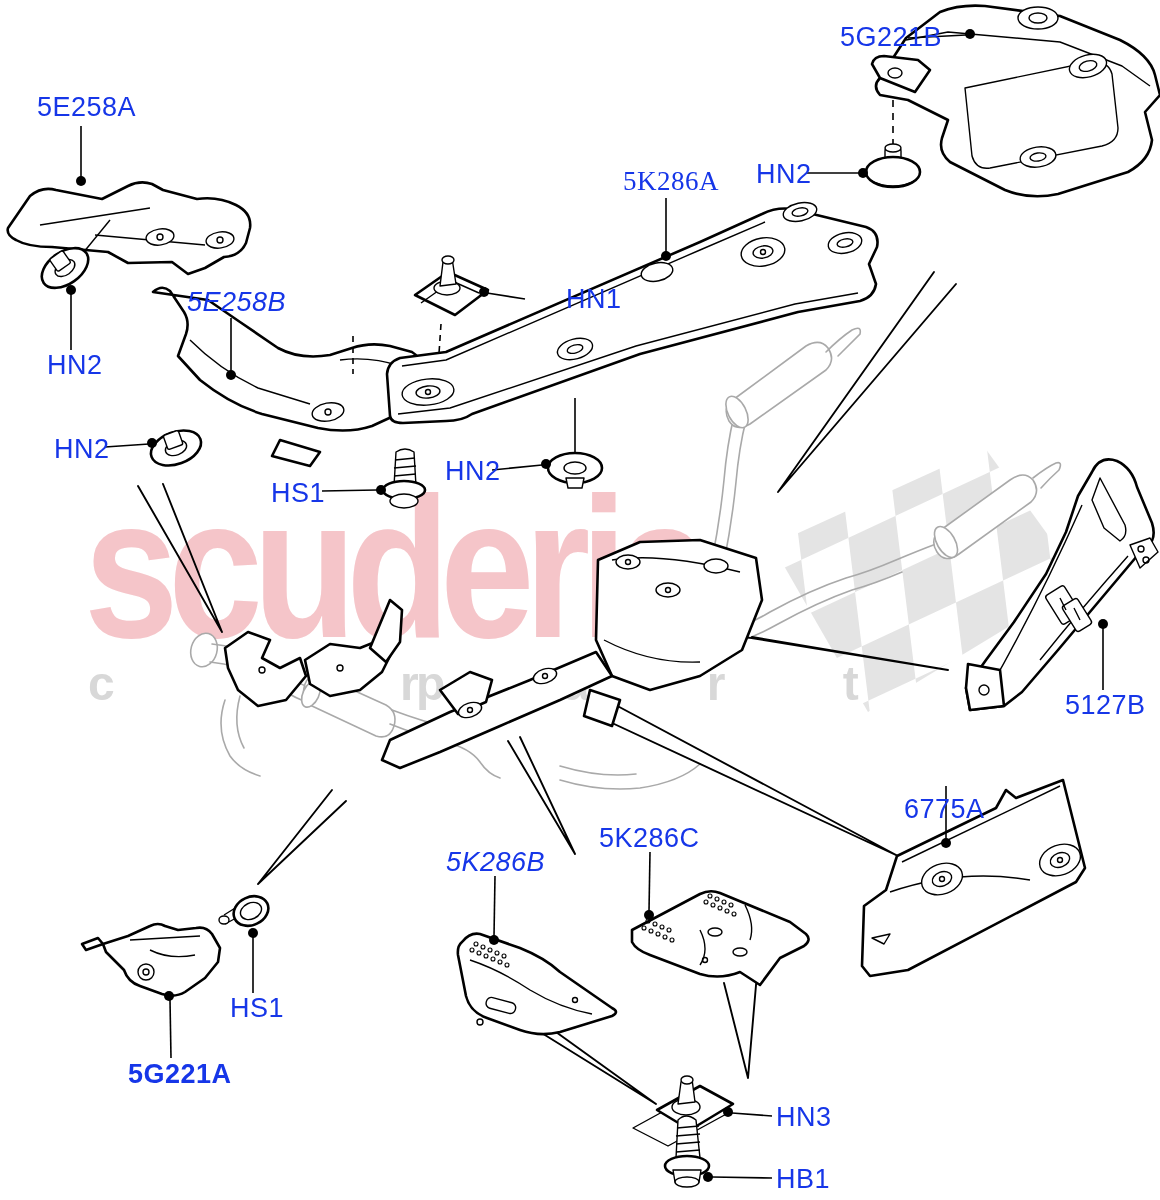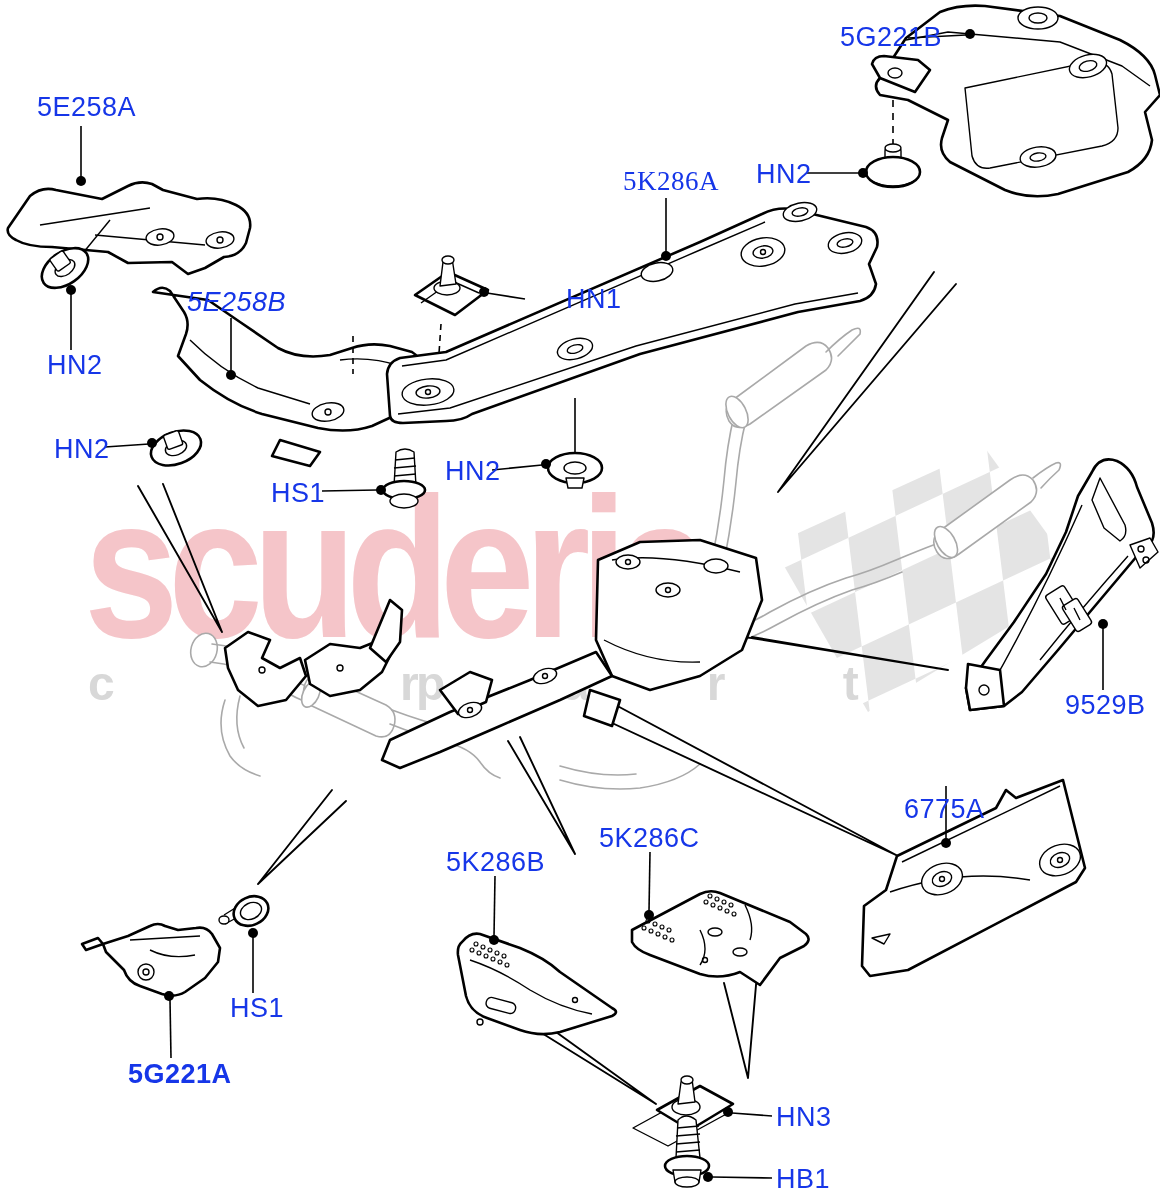--- a/index.html
+++ b/index.html
@@ -355,21 +355,21 @@
   <div class="part-label" style="left:37px;top:94px;">5E258A</div>
   <div class="part-label" style="left:47px;top:352px;">HN2</div>
   <div class="part-label" style="left:187px;top:289px;font-style:italic;">5E258B</div>
   <div class="part-label" style="left:54px;top:436px;">HN2</div>
   <div class="part-label" style="left:271px;top:480px;">HS1</div>
   <div class="part-label" style="left:527px;top:286px;margin-left:39px;">HN1</div>
   <div class="part-label" style="left:445px;top:458px;">HN2</div>
   <div class="part-label" style="left:623px;top:168px;font-family:Liberation Serif, serif;">5K286A</div>
   <div class="part-label" style="left:756px;top:161px;">HN2</div>
   <div class="part-label" style="left:840px;top:24px;">5G221B</div>
-  <div class="part-label" style="left:1065px;top:692px;">9529B</div>
+  <div class="part-label" style="left:1065px;top:692px;">5127B</div>
   <div class="part-label" style="left:904px;top:796px;">6775A</div>
-  <div class="part-label" style="left:446px;top:849px;">5K286B</div>
+  <div class="part-label" style="left:446px;top:849px;font-style:italic;">5K286B</div>
   <div class="part-label" style="left:599px;top:825px;">5K286C</div>
   <div class="part-label" style="left:230px;top:995px;">HS1</div>
   <div class="part-label" style="left:128px;top:1061px;font-weight:bold;">5G221A</div>
   <div class="part-label" style="left:776px;top:1104px;">HN3</div>
   <div class="part-label" style="left:776px;top:1166px;">HB1</div>
 </div>
 
 </body></html>

